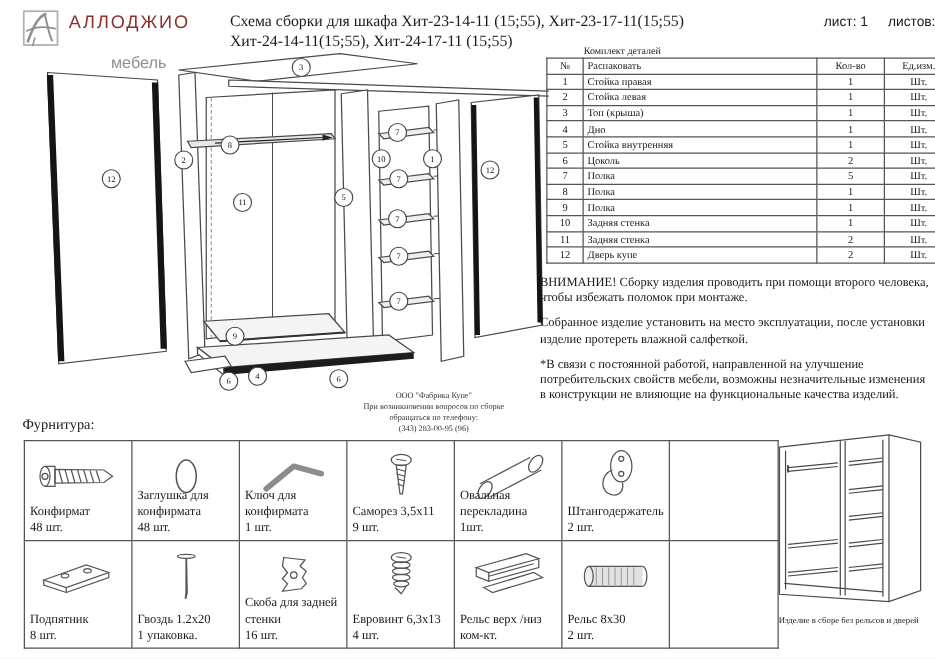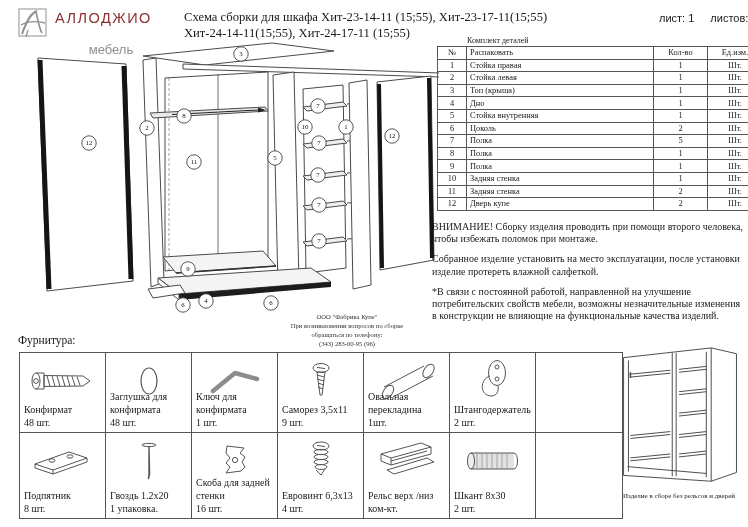--- a/index.html
+++ b/index.html
@@ -502,21 +502,21 @@
               <line x1="30" y1="15" x2="30" y2="29"></line>
                     <line x1="35" y1="15" x2="35" y2="29"></line>
               <line x1="40" y1="15" x2="40" y2="29"></line>
                     <line x1="45" y1="15" x2="45" y2="29"></line>
               <line x1="50" y1="15" x2="50" y2="29"></line>
             </g>
           </g>
               </svg>
         </div>
         <div class="hw-lab">
-              <div>Шкант 8х30</div>
+              <div>Рельс 8х30</div>
               <div>2 шт.</div>
             </div>
       </td>
       <td class="hw-empty"></td>
     </tr>
   </tbody>
     </table>
 
   <svg class="assembled-svg" width="130" height="146" viewBox="0 0 130 150">
     <g fill="none" stroke="#4a4a4a" stroke-width="1">

